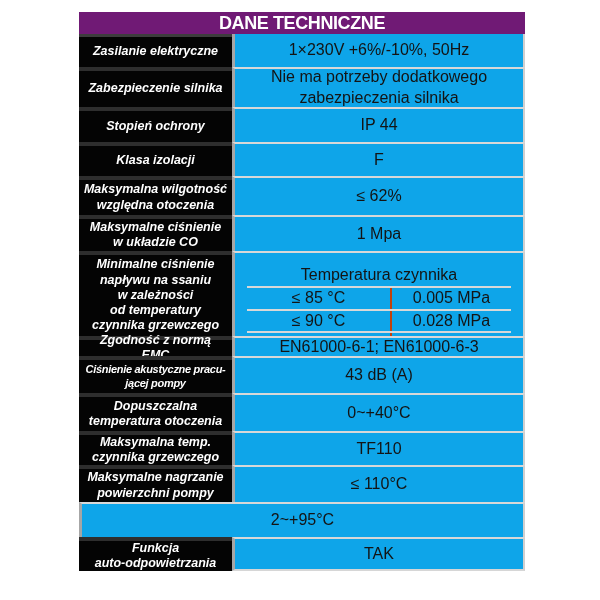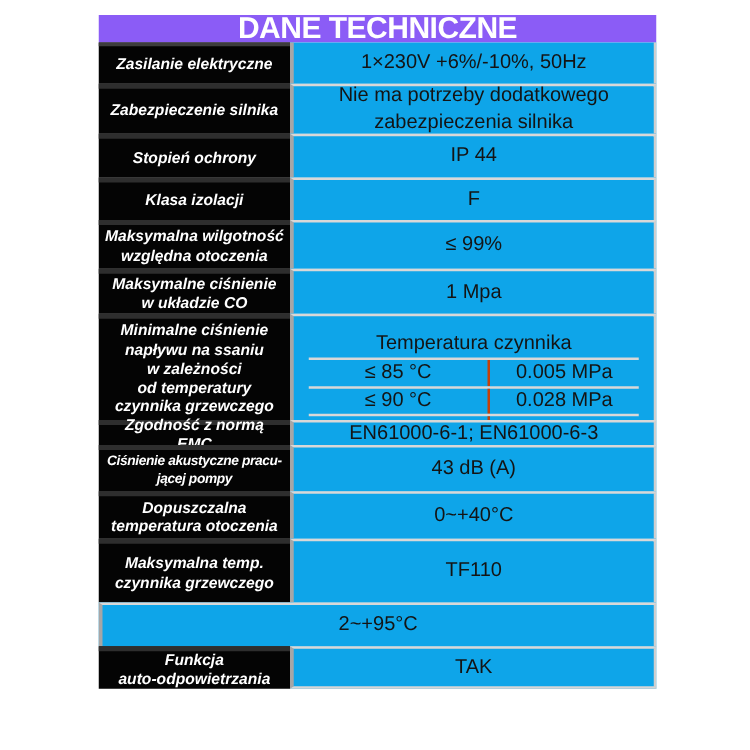--- a/index.html
+++ b/index.html
@@ -9,23 +9,23 @@
     font-family: "Liberation Sans", "DejaVu Sans", sans-serif;
     -webkit-font-smoothing: antialiased;
   }
   .page { position: relative; width: 600px; height: 600px; background: #ffffff; overflow: hidden; }
 
   .spec-table {
     position: absolute; left: 79px; top: 12px; width: 446px;
   }
   .title-bar {
     box-sizing: border-box;
-    height: 22px; background: #8b5cf6; color: #ffffff;
+    height: 22px; background: #701a75; color: #ffffff;
     display: flex; align-items: center; justify-content: center;
-    font-size: 24px; font-weight: 700; letter-spacing: -0.4px;
+    font-size: 18px; font-weight: 700; letter-spacing: -0.4px;
   }
   .row { display: flex; }
   .lbl {
     box-sizing: border-box;
     width: 153px; background: #040404; color: #ffffff;
     display: flex; align-items: center; justify-content: center;
     text-align: center; white-space: pre-line;
     font-size: 12.5px; font-weight: 700; font-style: italic;
     line-height: 1.22; padding: 0 3px;
     border-top: 4px solid #2e2e2e;
@@ -89,21 +89,21 @@
     </div>
 
     <div class="row" style="height:34px">
       <div class="lbl">Klasa izolacji</div>
       <div class="val">F</div>
     </div>
 
     <div class="row" style="height:39px">
       <div class="lbl">Maksymalna wilgotność
 względna otoczenia</div>
-      <div class="val">≤ 99%</div>
+      <div class="val">≤ 62%</div>
     </div>
 
     <div class="row" style="height:36px">
       <div class="lbl">Maksymalne ciśnienie
 w układzie CO</div>
       <div class="val">1 Mpa</div>
     </div>
 
     <div class="row" style="height:85px">
       <div class="lbl">Minimalne ciśnienie
@@ -139,26 +139,31 @@
 jącej pompy</div>
       <div class="val">43 dB (A)</div>
     </div>
 
     <div class="row" style="height:38px">
       <div class="lbl">Dopuszczalna
 temperatura otoczenia</div>
       <div class="val">0~+40°C</div>
     </div>
 
-    <div class="row" style="height:51px">
+    <div class="row" style="height:34px">
       <div class="lbl">Maksymalna temp.
 czynnika grzewczego</div>
       <div class="val">TF110</div>
     </div>
 
+    <div class="row" style="height:37px">
+      <div class="lbl">Maksymalne nagrzanie
+powierzchni pompy</div>
+      <div class="val">≤ 110°C</div>
+    </div>
 
     <div class="row" style="height:35px">
       <div class="val">2~+95°C</div>
     </div>
 
     <div class="row last" style="height:34px">
       <div class="lbl">Funkcja
 auto-odpowietrzania</div>
       <div class="val">TAK</div>
     </div>

